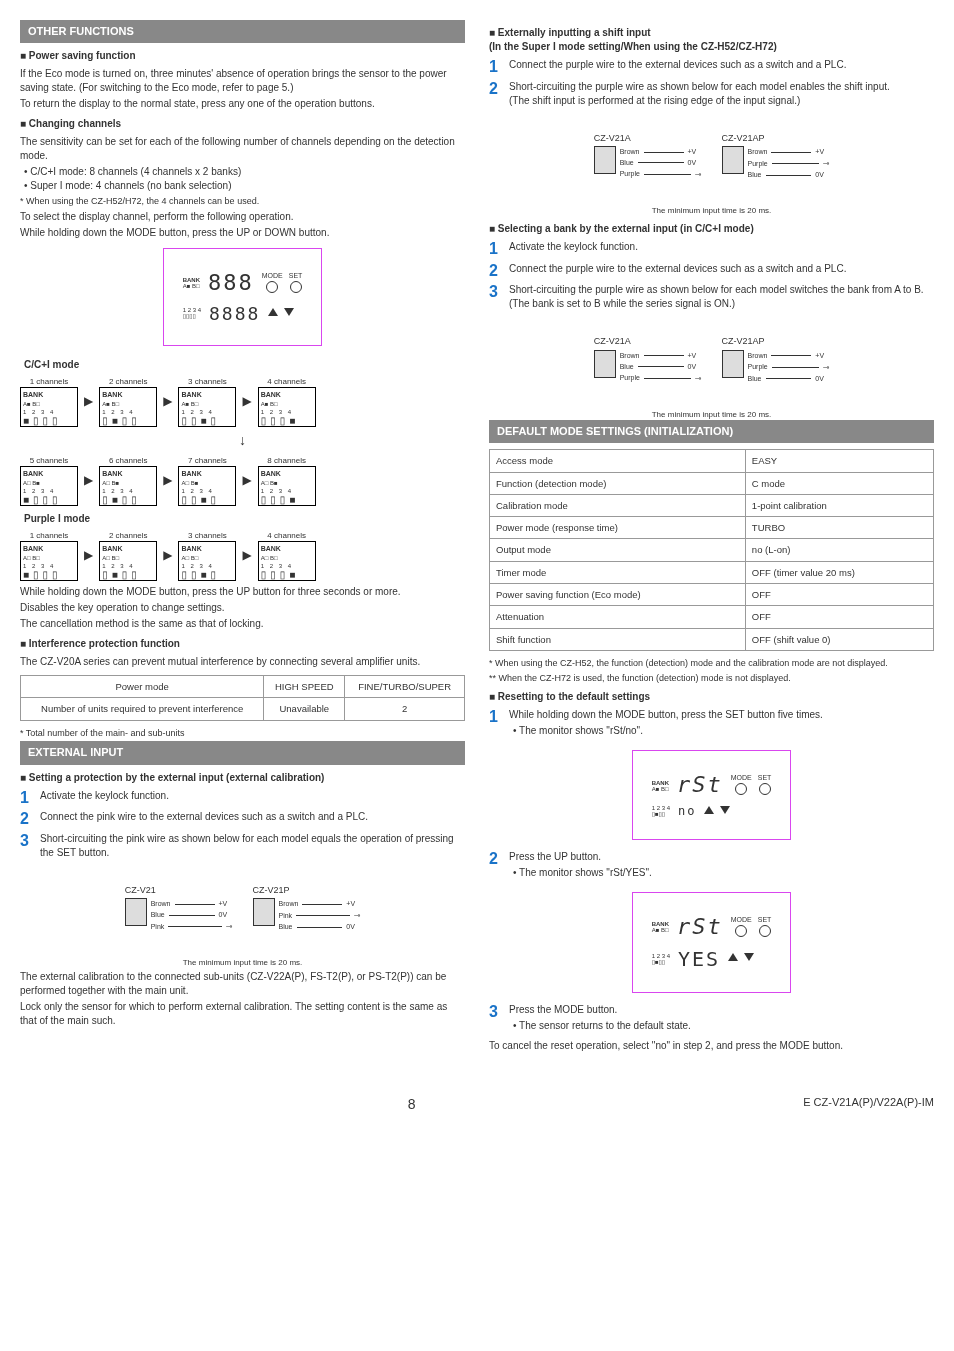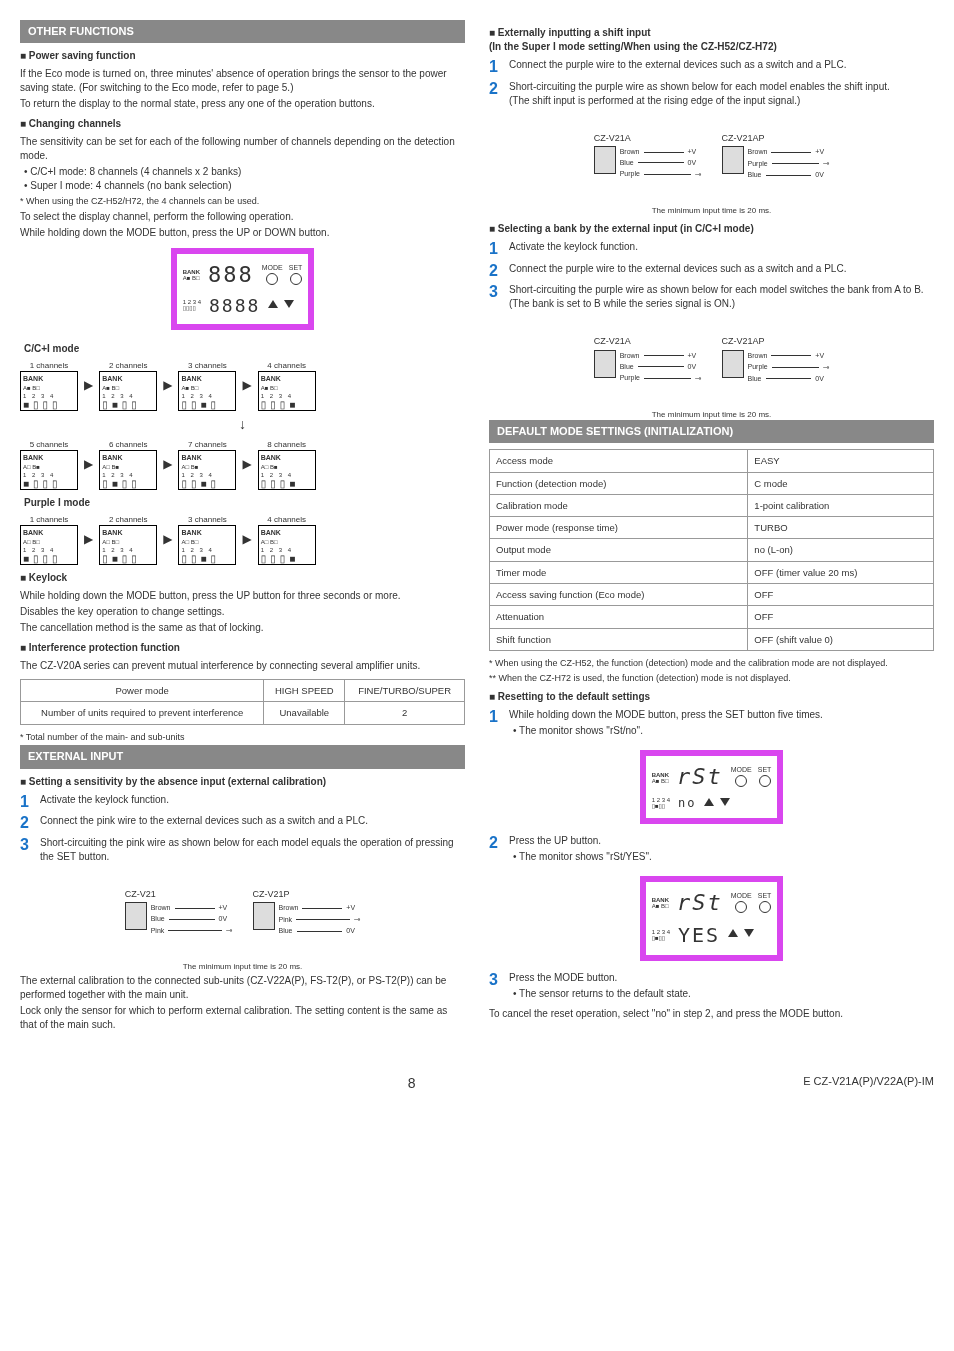--- a/index.html
+++ b/index.html
@@ -32,21 +32,21 @@
   .ch-label { font-size: 8px; text-align: center; width: 58px; }
   .wiring { display: flex; gap: 20px; justify-content: center; margin: 24px 0; }
   .wiring-item { font-size: 8px; text-align: left; }
   .wiring-title { text-align: left; font-size: 9px; margin-bottom: 2px; }
   .wire-line { display: flex; align-items: center; gap: 4px; margin: 1px 0; }
   .wire-seg { height: 1px; background: #333; flex: 1; min-width: 40px; }
   .wire-lbl { font-size: 7px; }
   .wire-right { font-size: 7px; width: 14px; }
   .sensor-box { width: 22px; height: 28px; border: 1px solid #333; background: #ddd; }
   .min-time { text-align: center; font-size: 8px; margin-top: 4px; }
-  .display-panel { border: 6px solid #d946ef; display: inline-block; padding: 6px; margin: 6px 17px; }
+  .display-panel { border: 1px solid #d946ef; display: inline-block; padding: 19px; margin: 6px 17px; }
   .display-panel .row1 { display: flex; align-items: center; gap: 8px; }
   .big7 { font-family: monospace; font-size: 22px; letter-spacing: 2px; }
   .small-btns { font-size: 7px; display: flex; gap: 6px; }
   .small-btns div { text-align: center; }
   .circ { border: 1px solid #333; border-radius: 50%; width: 12px; height: 12px; display: inline-block; }
   .tri { width: 0; height: 0; border-left: 5px solid transparent; border-right: 5px solid transparent; border-bottom: 8px solid #333; display: inline-block; }
   .tri.down { border-bottom: none; border-top: 8px solid #333; }
   .display-panel .row2 { display: flex; align-items: center; gap: 8px; margin-top: 2px; }
   .bank-mini { font-size: 6px; text-align: left; line-height: 1; }
   .note-star { font-size: 9px; margin: 2px 0; }
@@ -220,21 +220,20 @@
             <div class="bank-box">
               <div class="bank-label">BANK</div>
               <div class="ab">A□ B□</div>
               <div class="nums">1 2 3 4</div>
               <div class="marks">▯▯▯■</div>
             </div>
           </div>
       </div>
     </div>
 
-    <div class="sub-header">Keylock</div>
     <p>While holding down the MODE button, press the UP button for three seconds or more.</p>
     <p>Disables the key operation to change settings.</p>
     <p>The cancellation method is the same as that of locking.</p>
 
     <div class="sub-header">Interference protection function</div>
     <p>The CZ-V20A series can prevent mutual interference by connecting several amplifier units.</p>
     <table class="data">
       <tbody>
           <tr>
         <th>Power mode</th>
@@ -244,21 +243,21 @@
       <tr>
         <td style="text-align:center">Number of units required to prevent interference</td>
         <td style="text-align:center">Unavailable</td>
         <td style="text-align:center">2</td>
       </tr>
     </tbody>
       </table>
     <p class="footnote">* Total number of the main- and sub-units</p>
 
     <div class="section-header">EXTERNAL INPUT</div>
-    <div class="sub-header">Setting a sensitivity by the absence input (external calibration)</div>
+    <div class="sub-header">Setting a protection by the external input (external calibration)</div>
     <div class="step">
         <div class="step-num">1</div>
         <div class="step-body">Activate the keylock function.</div>
       </div>
     <div class="step">
         <div class="step-num">2</div>
         <div class="step-body">Connect the pink wire to the external devices such as a switch and a PLC.</div>
       </div>
     <div class="step">
         <div class="step-num">3</div>
@@ -474,21 +473,21 @@
           </tr>
           <tr>
             <td>Output mode</td>
             <td>no (L-on)</td>
           </tr>
           <tr>
             <td>Timer mode</td>
             <td>OFF (timer value 20 ms)</td>
           </tr>
           <tr>
-            <td>Access saving function (Eco mode)</td>
+            <td>Power saving function (Eco mode)</td>
             <td>OFF</td>
           </tr>
           <tr>
             <td>Attenuation</td>
             <td>OFF</td>
           </tr>
           <tr>
             <td>Shift function</td>
             <td>OFF (shift value 0)</td>
           </tr>

